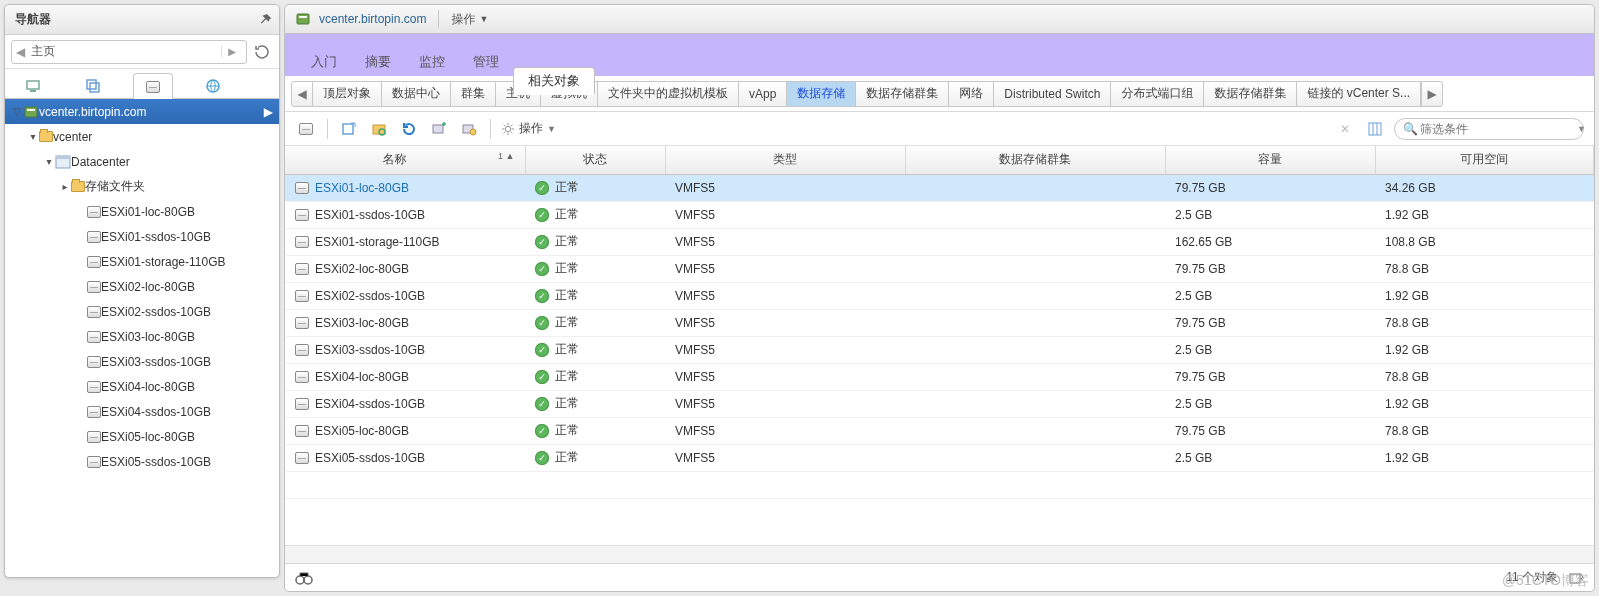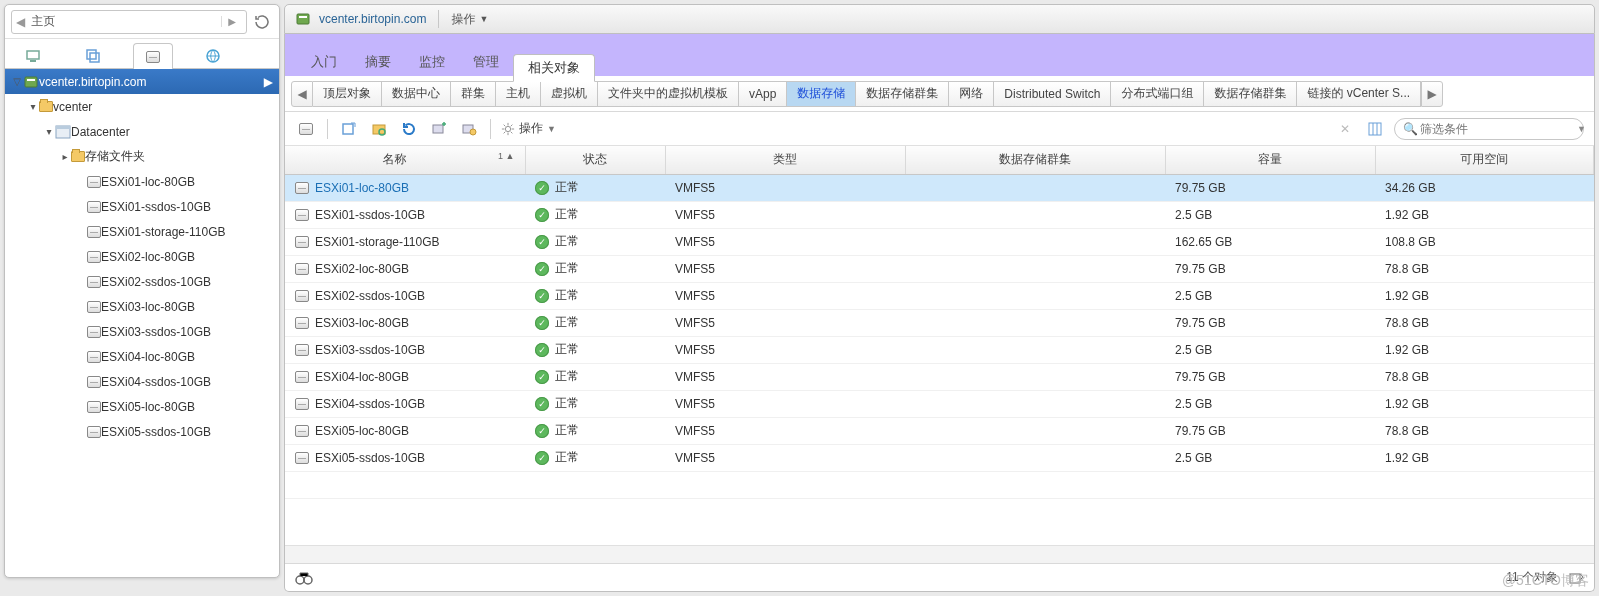--- a/index.html
+++ b/index.html
@@ -27,21 +27,21 @@
 .indent-2{padding-left:38px}
 .indent-3{padding-left:54px}
 .indent-4{padding-left:70px}
 
 .main{flex:1;display:flex;flex-direction:column;margin:4px 4px 4px 0}
 .main-header{height:30px;background:linear-gradient(#f9f9f9,#e7e7e7);border:1px solid #bfbfbf;border-radius:5px 5px 0 0;display:flex;align-items:center;padding:0 10px;gap:8px}
 .main-header .sep{width:1px;height:18px;background:#c7c7c7;margin:0 4px}
 .main-header .title{color:#2a6496}
 .main-tabs-wrap{height:42px;background:#c4b5fd;border-left:1px solid #bfbfbf;border-right:1px solid #bfbfbf;display:flex;align-items:flex-end;padding:0 12px}
 .main-tab{height:28px;padding:0 14px;display:flex;align-items:center;color:#555;cursor:pointer;font-size:13px}
-.main-tab.active{background:#fff;border:1px solid #bfbfbf;border-bottom:1px solid #fff;border-radius:4px 4px 0 0;color:#333;position:relative;top:6px}
+.main-tab.active{background:#fff;border:1px solid #bfbfbf;border-bottom:1px solid #fff;border-radius:4px 4px 0 0;color:#333;position:relative;top:19px}
 .content{flex:1;background:#fff;border:1px solid #bfbfbf;border-top:none;border-radius:0 0 5px 5px;display:flex;flex-direction:column}
 .subtabs{height:36px;display:flex;align-items:center;padding:6px;gap:0;border-bottom:1px solid #d9d9d9}
 .sub-scroll{width:22px;height:26px;border:1px solid #c7c7c7;background:linear-gradient(#fff,#eee);display:flex;align-items:center;justify-content:center;color:#777;cursor:pointer}
 .sub-scroll.left{border-radius:3px 0 0 3px}
 .sub-scroll.right{border-radius:0 3px 3px 0}
 .sub-tab{height:26px;padding:0 10px;border:1px solid #c7c7c7;border-left:none;display:flex;align-items:center;cursor:pointer;background:linear-gradient(#fff,#f0f0f0);white-space:nowrap;font-size:12px;color:#444}
 .sub-tab:first-of-type{}
 .sub-tab.active{background:#b8d8f2;color:#1d4ed8}
 .toolbar{height:34px;display:flex;align-items:center;padding:0 10px;gap:8px;border-bottom:1px solid #e0e0e0}
 .tool-btn{width:22px;height:22px;display:flex;align-items:center;justify-content:center;cursor:pointer}
@@ -73,20 +73,29 @@
 .ic-folder::before{content:"";position:absolute;top:-3px;left:0;width:6px;height:3px;background:#f4c966;border:1px solid #c49a3a;border-bottom:none}
 .watermark{position:fixed;right:10px;bottom:6px;color:#bbb;font-size:14px;pointer-events:none}
 svg{display:block}
 </style>
 </head>
 <body>
 
 <div class="app">
 
   <div class="nav-panel">
+    <div class="nav-header">
+      <span>导航器</span>
+      <span class="spacer"></span>
+      <span>
+        <svg class="pin-icon" viewBox="0 0 16 16">
+            <path fill="currentColor" d="M9 1l5 5-2 1-1 3-3-3-5 5-1-1 5-5-3-3 3-1z"></path>
+          </svg>
+      </span>
+    </div>
     <div class="nav-crumb">
       <div class="crumb-box">
         <span class="arrow">◀</span>
         <span>主页</span>
         <span class="go">▶</span>
       </div>
       <div class="hist-btn">
         <svg width="16" height="16" viewBox="0 0 16 16">
             <path fill="none" stroke="#777" stroke-width="1.5" d="M2 8a6 6 0 1 0 2-4.5M2 2v3h3"></path>
           </svg>

